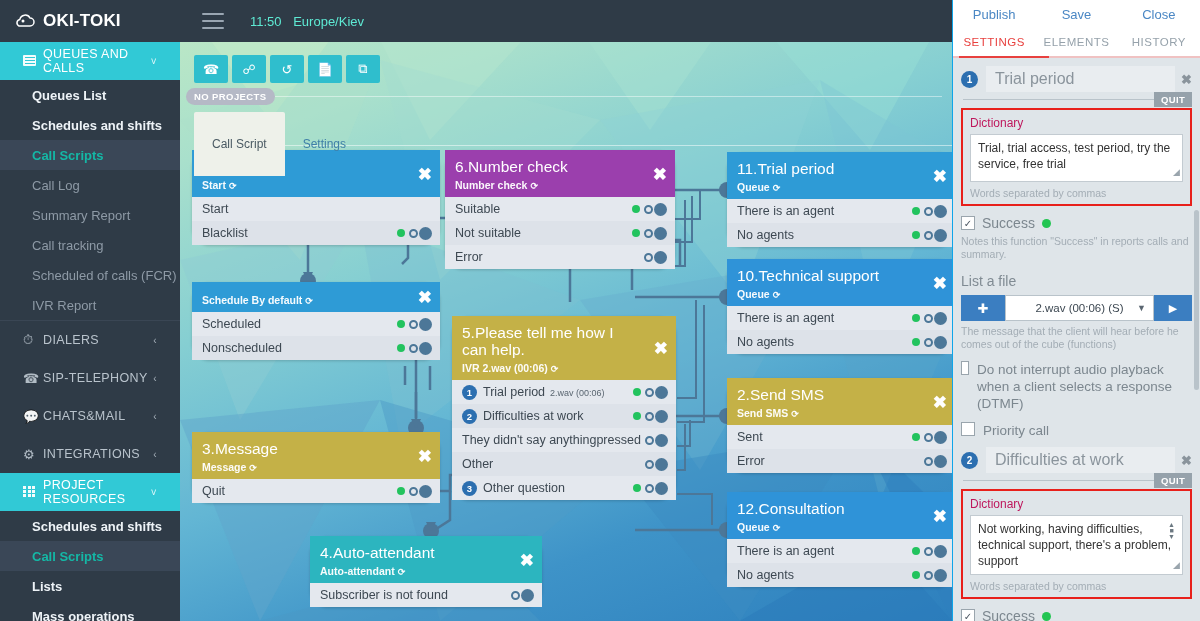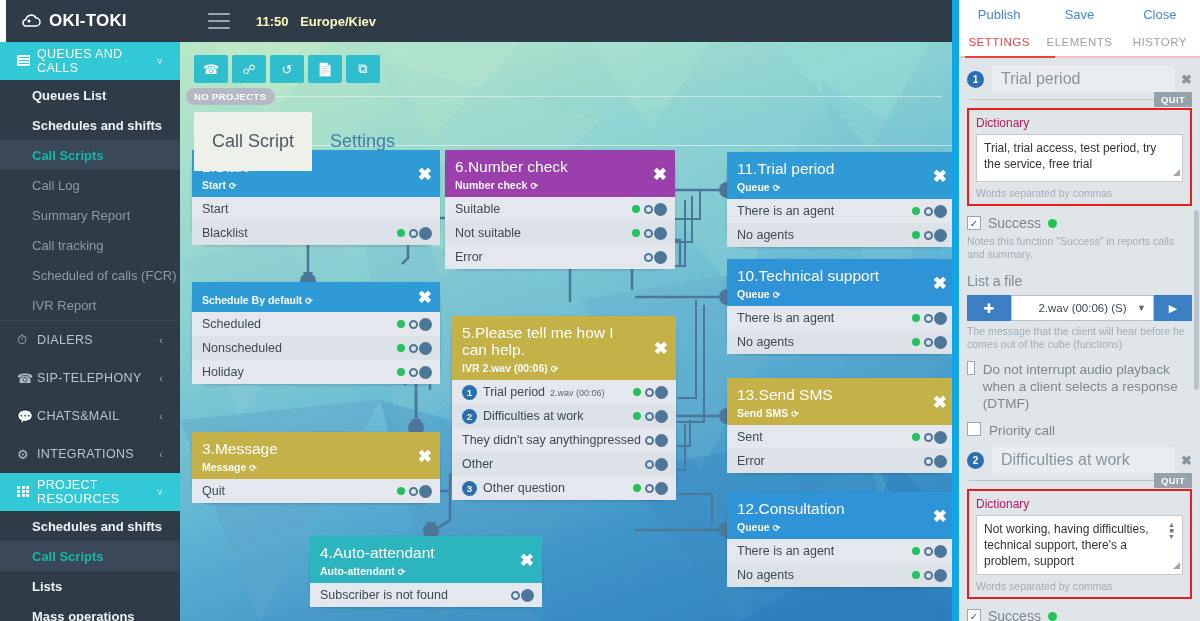--- a/index.html
+++ b/index.html
@@ -8,37 +8,37 @@
     font-family: "Liberation Sans", sans-serif;
     font-size: 13px;
     background:#fff;
     -webkit-font-smoothing: antialiased;
   }
   .app { position:relative; width:1200px; height:621px; overflow:hidden; }
 
   
   .topbar {
     position:absolute; left:0; top:0; width:952px; height:42px;
-    background:#2f3b47; display:flex; align-items:center; z-index:40;margin-left:6px;
+    background:#2f3b47; display:flex; align-items:center; z-index:40;
   }
   .brand { width:180px; display:flex; align-items:center; gap:7px; padding-left:14px; color:#fff; }
   .brand-logo { width:22px; height:16px; position:relative; }
   .brand-name { font-size:17px; font-weight:bold; letter-spacing:.2px; }
   .burger { width:22px; height:16px; display:flex; flex-direction:column; justify-content:space-between; margin-left:22px; }
   .burger i { display:block; height:2px; background:#9aa6b2; border-radius:1px; }
-  .clock { margin-left:26px; color:#fef9c3; font-size:13px;font-weight:bold; }
+  .clock { margin-left:26px; color:#5eead4; font-size:13px; }
   .clock .tz { margin-left:8px; }
 
   
   .sidebar {
     position:absolute; left:0; top:42px; width:180px; bottom:0;
     background:#2f3b47; overflow:hidden; z-index:35;
   }
   .sb-group {
-    display:flex; align-items:center; height:38px; padding:0 17px;
+    display:flex; align-items:center; height:38px; padding:0 23px;
     color:#b9c3cc; font-size:12.5px; letter-spacing:.35px;
   }
   .sb-group.active { background:#31c9d6; color:#fff; }
   .sb-group .gi { width:20px; font-size:13px; opacity:.95; display:inline-block; }
   .sb-group .gl { flex:1; }
   .sb-group .chev { font-size:10px; opacity:.85; }
   .sb-item {
     height:30px; display:flex; align-items:center; padding-left:32px;
     color:#8e9aa6; font-size:13px;
   }
@@ -77,21 +77,21 @@
   .toolbar { position:absolute; left:14px; top:55px; display:flex; gap:4px; z-index:12;}
   .tbtn {
     width:34px; height:28px; background:#2fbecd; color:#fff; border-radius:2px;
     display:flex; align-items:center; justify-content:center; font-size:13px;
   }
   .badge-row { position:absolute; left:6px; top:88px; right:10px; display:flex; align-items:center; z-index:12;}
   .badge { background:#b5b9c6; color:#fff; font-size:9.5px; font-weight:bold;
            padding:3px 8px; border-radius:9px; letter-spacing:.4px; }
   .badge-line { flex:1; height:1px; background:rgba(255,255,255,.45); }
   .tabs { position:absolute; left:14px; top:112px; display:flex; z-index:12;}
-  .tab { padding:19px 18px; font-size:18px; color:#3f7fa8; }
+  .tab { padding:25px 18px; font-size:12px; color:#3f7fa8; }
   .tab.active { background:#eef1ea; color:#4a5a63; border-radius:2px 2px 0 0;}
   .tabs-underline { position:absolute; left:14px; top:145px; right:0; height:1px; background:rgba(255,255,255,.5); z-index:11;}
 
   
   .flow { position:absolute; inset:0; z-index:10; }
   .node { position:absolute; box-shadow:0 1px 3px rgba(0,0,0,.18);border-radius:18px; }
   .node-head { position:relative; padding:8px 10px 6px 10px; color:#fff; }
   .node-title { font-size:15.5px; line-height:17px; font-weight:normal; padding-right:26px;}
   .node-sub { font-size:10.5px; font-weight:bold; margin-top:4px; opacity:.96; }
   .node-sub .sync { font-size:9px; margin-left:3px; display:inline-block; }
@@ -113,21 +113,21 @@
   .hdr-blue   { background:#2e9bd6; }
   .hdr-blue2  { background:#2f93d8; }
   .hdr-purple { background:#9b3fad; }
   .hdr-gold   { background:#c4b147; }
   .hdr-teal   { background:#2cb5bf; }
 
   
   .rpanel {
     position:absolute; right:0; top:0; width:248px; height:621px;
     background:#dfe5e9; z-index:50; overflow:hidden;
-    border-left:7px solid #0ea5e9;
+    border-left:1px solid #0ea5e9;
   }
   .rp-actions { height:28px; background:#fff; display:flex; align-items:center; }
   .rp-actions a { flex:1; text-align:center; color:#4a87c4; font-size:13px; }
   .rp-tabs { height:29px; background:#fff; display:flex; align-items:center;
              border-bottom:1px solid #f0c2c2; }
   .rp-tab { flex:1; text-align:center; font-size:11.5px; letter-spacing:.5px; color:#96a2ab; }
   .rp-tab.active { color:#e8413f; }
   .rp-tab-bar { position:absolute; left:0; top:56px; width:248px; height:2px; background:#f0c2c2; }
   .rp-tab-bar i { position:absolute; left:6px; top:0; width:90px; height:2px; background:#e8413f; }
 
@@ -387,26 +387,20 @@
               <span class="dot-green"></span>
               <span class="knob"></span>
               <span class="port"></span>
             </div>
             <div class="row alt">
               <span class="rlabel">Nonscheduled</span>
               <span class="dot-green"></span>
               <span class="knob"></span>
               <span class="port"></span>
             </div>
-            <div class="row">
-              <span class="rlabel">Holiday</span>
-              <span class="dot-green"></span>
-              <span class="knob"></span>
-              <span class="port"></span>
-            </div>
           </div>
         </div>
         <div class="node" style="left: 12px; top: 432px; width: 248px;">
           <div class="node-head hdr-gold">
             <div class="node-title">3.Message</div>
             <div class="node-sub">Message<span class="sync">⟳</span></div>
             <div class="node-x">✖</div>
           </div>
           <div class="node-rows">
             <div class="row">
@@ -534,21 +528,21 @@
             <div class="row alt">
               <span class="rlabel">No agents</span>
               <span class="dot-green"></span>
               <span class="knob"></span>
               <span class="port"></span>
             </div>
           </div>
         </div>
         <div class="node" style="left: 547px; top: 378px; width: 228px;">
           <div class="node-head hdr-gold">
-            <div class="node-title">13.Send SMS</div>
+            <div class="node-title">2.Send SMS</div>
             <div class="node-sub">Send SMS<span class="sync">⟳</span></div>
             <div class="node-x">✖</div>
           </div>
           <div class="node-rows">
             <div class="row">
               <span class="rlabel">Sent</span>
               <span class="dot-green"></span>
               <span class="knob"></span>
               <span class="port"></span>
             </div>

